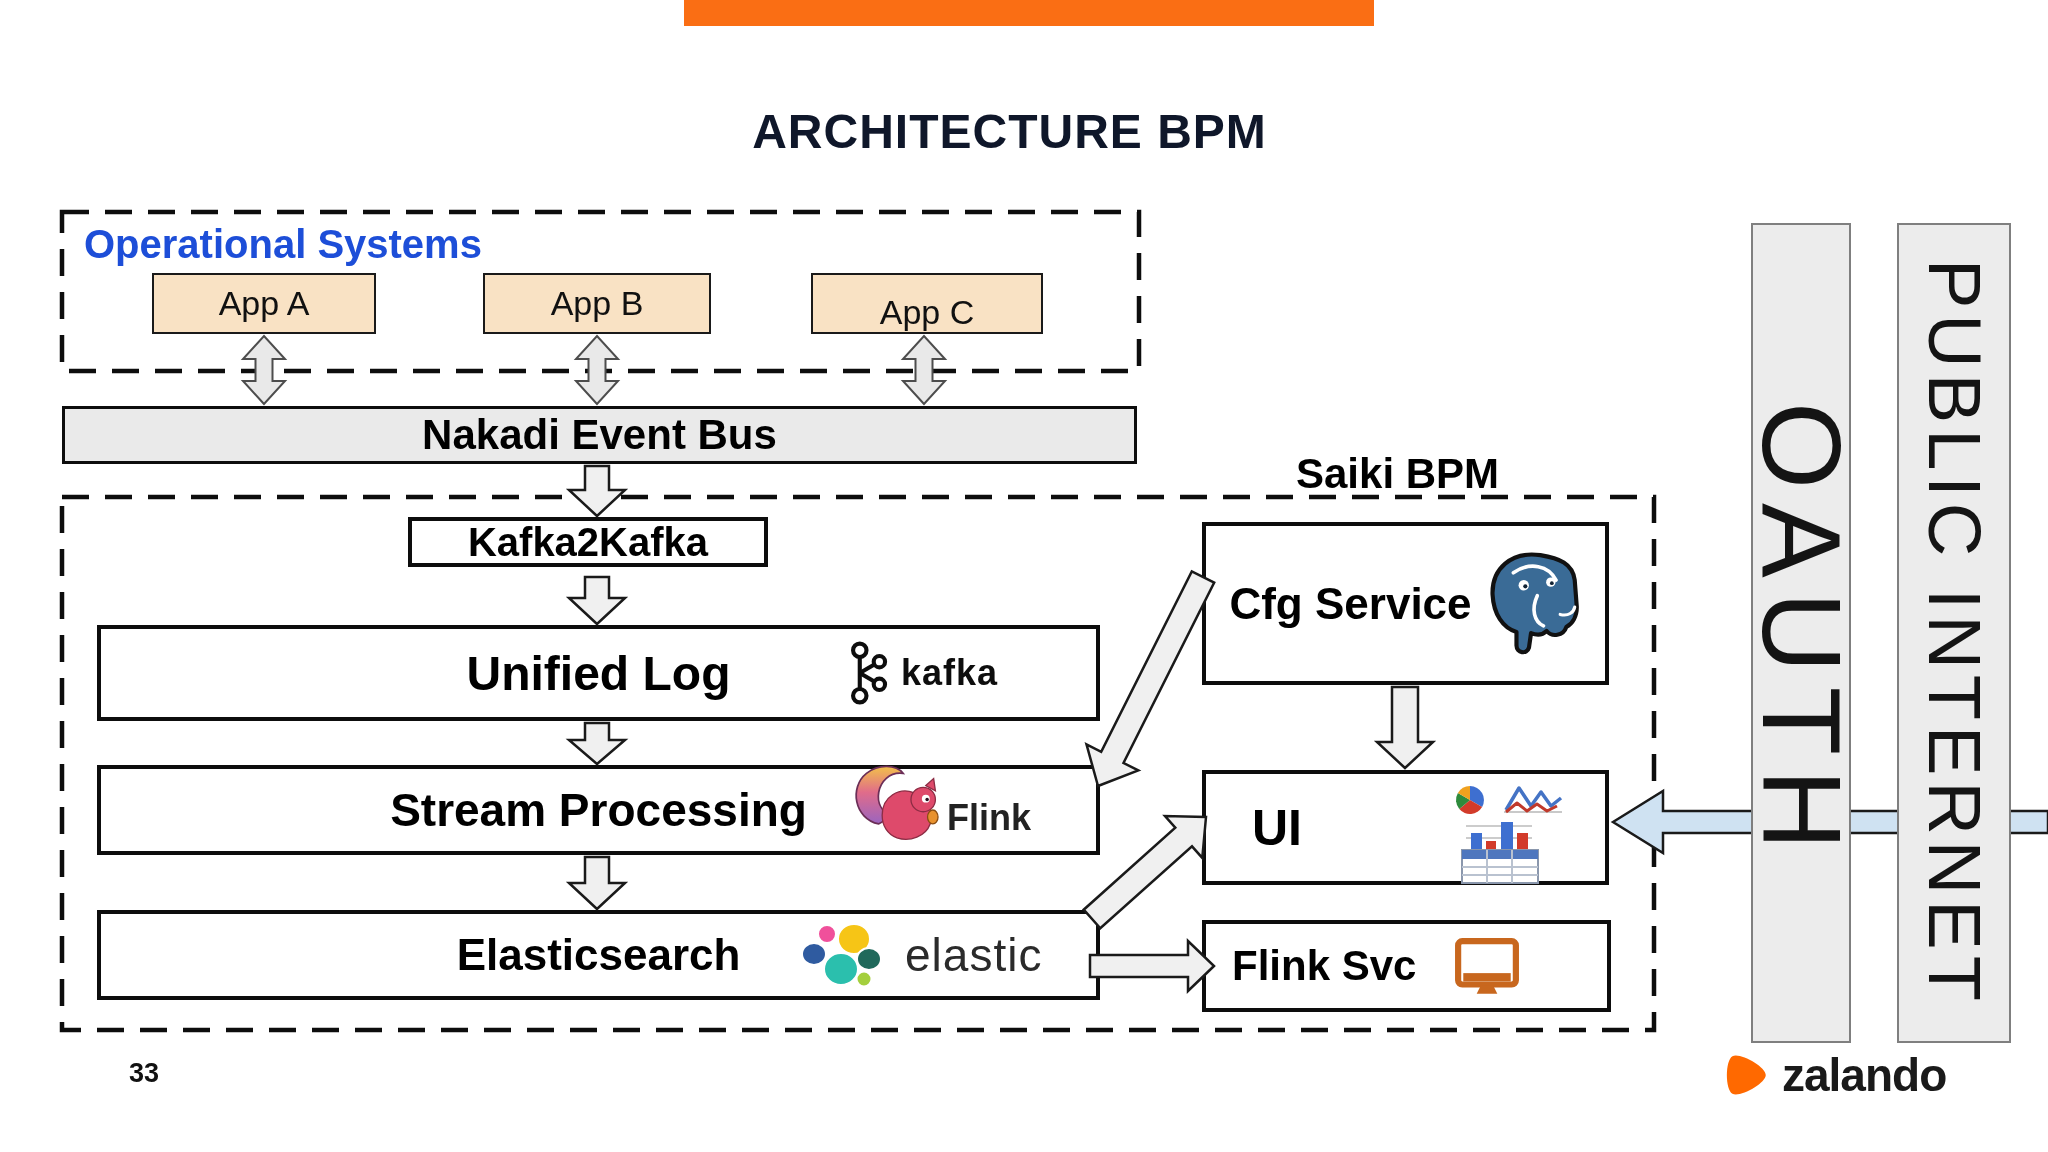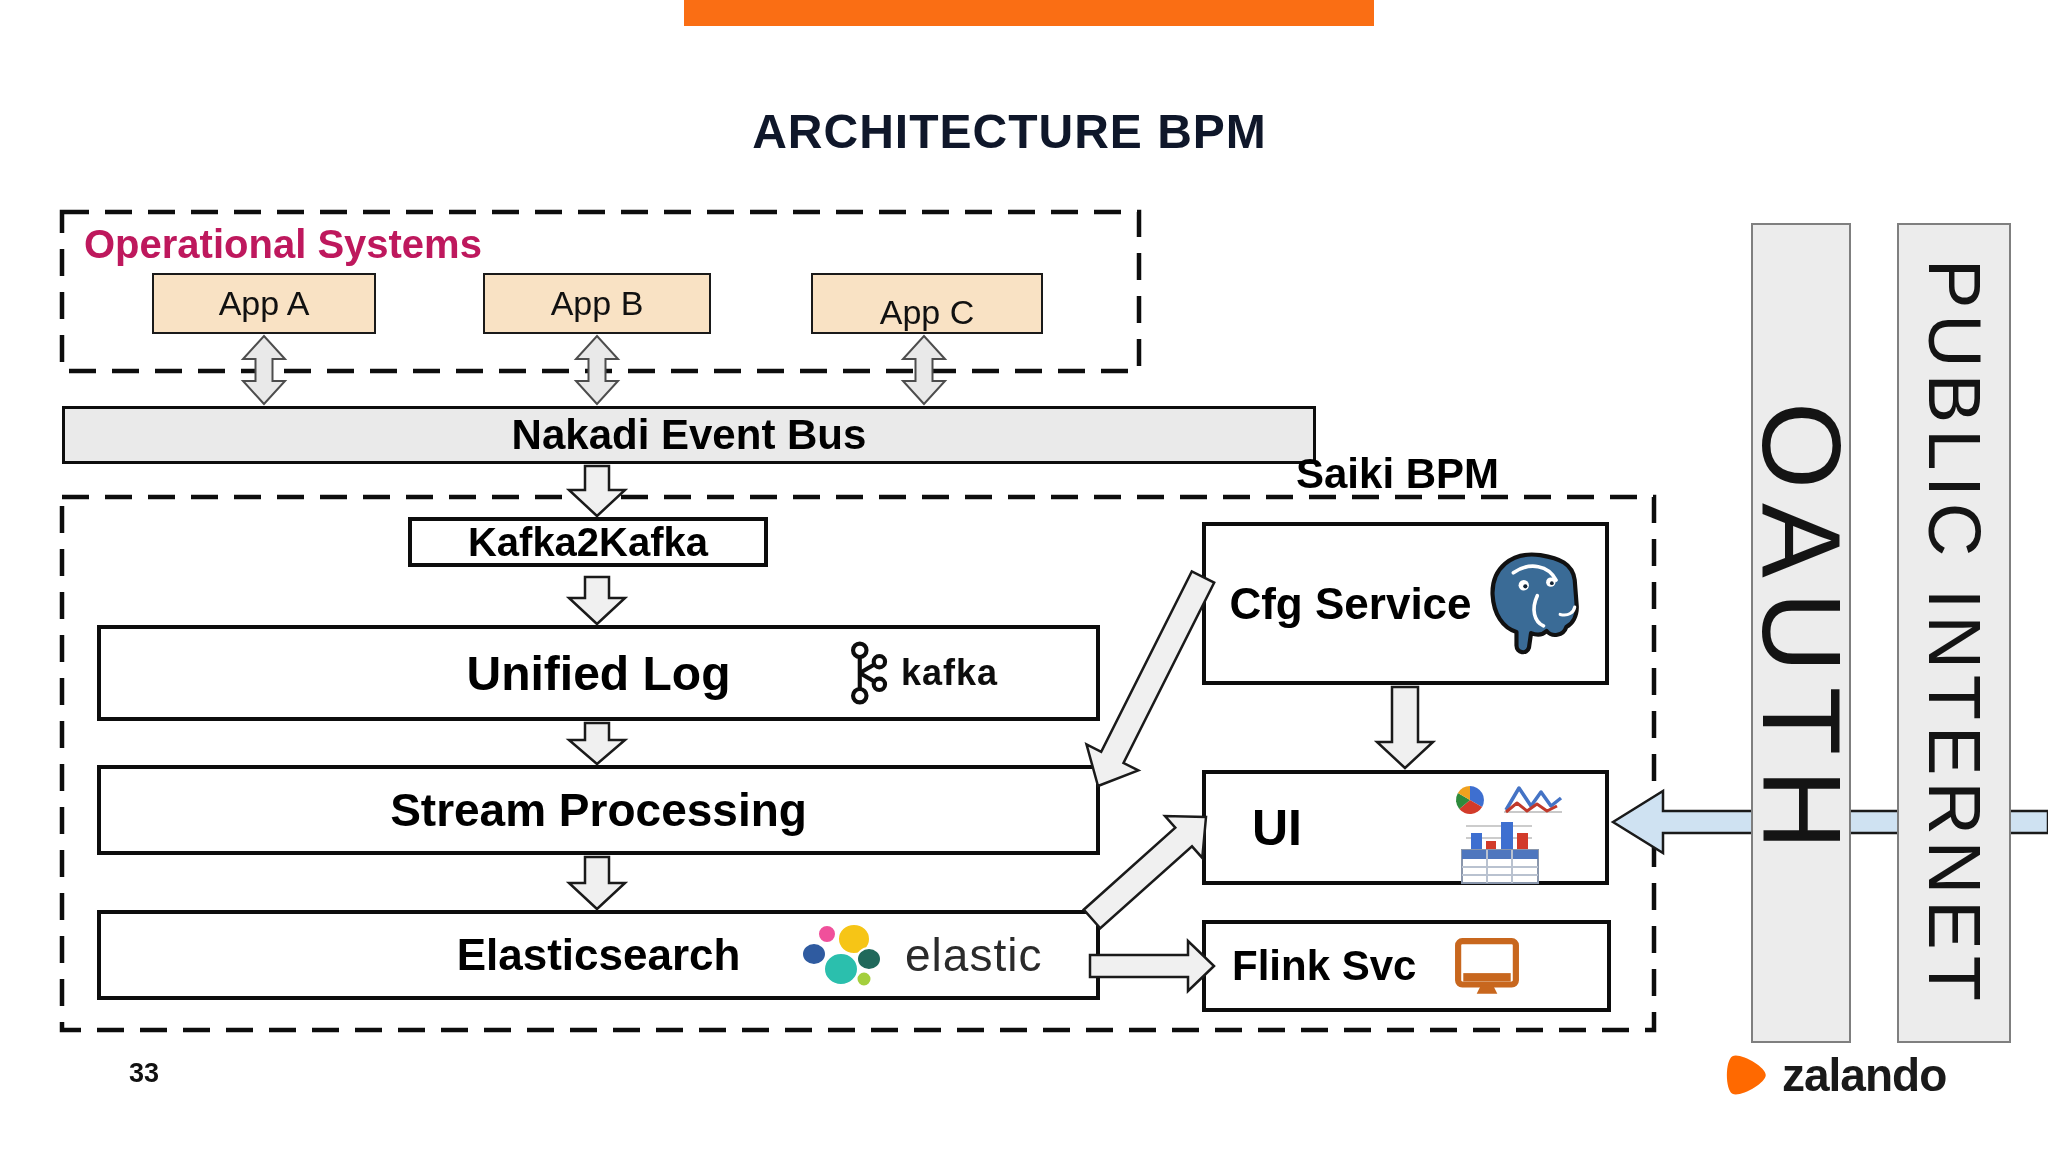--- a/index.html
+++ b/index.html
@@ -2,24 +2,24 @@
 <html><head>
 <meta charset="utf-8">
 <style>
   html,body{margin:0;padding:0;background:#ffffff;}
   body{font-family:"Liberation Sans", sans-serif;}
   .stage{position:relative;width:2048px;height:1152px;background:#ffffff;overflow:hidden;}
   .abs{position:absolute;}
   svg.layer{position:absolute;left:0;top:0;pointer-events:none;}
   .accent-bar{left:684px;top:0;width:690px;height:26px;background:#FA6E14;}
   .title{left:0;top:104px;width:2019px;text-align:center;font-size:48px;font-weight:bold;color:#0f172a;letter-spacing:1px;}
-  .op-label{left:84px;top:222px;font-size:40px;font-weight:bold;color:#be185d;white-space:nowrap;}
+  .op-label{left:84px;top:222px;font-size:40px;font-weight:bold;color:#1d4ed8;white-space:nowrap;}
   .app-box{top:273px;height:61px;background:#F9E2C4;border:2.5px solid #1a1a1a;box-sizing:border-box;
            display:flex;align-items:center;justify-content:center;font-size:34px;color:#111;}
-  .bus{left:62px;top:406px;width:1254px;height:58px;background:#EAEAEA;border:3.5px solid #0d0d0d;box-sizing:border-box;
+  .bus{left:62px;top:406px;width:1075px;height:58px;background:#EAEAEA;border:3.5px solid #0d0d0d;box-sizing:border-box;
        display:flex;align-items:center;justify-content:center;font-size:42px;font-weight:bold;color:#000;}
   .saiki-label{left:1296px;top:450px;font-size:42px;font-weight:bold;color:#000;white-space:nowrap;}
   .node{background:#fff;border:4px solid #0d0d0d;box-sizing:border-box;display:flex;align-items:center;justify-content:center;}
   .k2k{left:408px;top:517px;width:360px;height:50px;font-size:40px;font-weight:bold;}
   .wide{left:97px;width:1003px;}
   .unified{top:625px;height:96px;}
   .stream{top:765px;height:90px;}
   .elastic-box{top:910px;height:90px;}
   .wide .lbl{position:absolute;left:0;right:0;text-align:center;font-weight:bold;color:#000;}
   .unified .lbl{font-size:48px;}
@@ -101,20 +101,39 @@
           <circle cx="35" cy="20" r="5.5"></circle>
           <circle cx="35" cy="42" r="5.5"></circle>
         </g>
       </svg>
       <span class="kafka-word">kafka</span>
     </span>
   </div>
 
   <div class="abs node wide stream">
     <span class="lbl">Stream Processing</span>
+    <span class="logo-group flink-group">
+      <svg width="96" height="84" viewBox="0 0 110 92">
+        <defs>
+          <linearGradient id="fl-tail" x1="0" y1="0" x2="0" y2="1">
+            <stop offset="0" stop-color="#F2C04A"></stop>
+            <stop offset="0.45" stop-color="#E06C8A"></stop>
+            <stop offset="1" stop-color="#9A64C0"></stop>
+          </linearGradient>
+        </defs>
+        <path d="M34,70 C6,64 0,28 20,12 C34,1 54,2 62,12 C46,10 36,22 34,34 C32,46 38,56 48,62 Z" fill="url(#fl-tail)" stroke="#6b2e57" stroke-width="2"></path>
+        <path d="M38,60 C38,38 58,28 74,34 C90,40 98,56 93,70 C88,84 70,91 55,86 C44,82 38,72 38,60 Z" fill="#DE4A6B" stroke="#8c2c44" stroke-width="1.5"></path>
+        <circle cx="85" cy="42" r="14" fill="#DE4A6B" stroke="#8c2c44" stroke-width="1.5"></circle>
+        <path d="M88,26 L97,18 L99,32 Z" fill="#DE4A6B" stroke="#8c2c44" stroke-width="1.5"></path>
+        <circle cx="88" cy="41" r="4.5" fill="#ffffff"></circle>
+        <circle cx="89.5" cy="42" r="2" fill="#2a1020"></circle>
+        <ellipse cx="96" cy="62" rx="6" ry="8" fill="#E8922E" stroke="#8a4d12" stroke-width="1.5"></ellipse>
+      </svg>
+      <span class="flink-word">Flink</span>
+    </span>
   </div>
 
   <div class="abs node wide elastic-box">
     <span class="lbl">Elasticsearch</span>
     <span class="logo-group elastic-group">
       <svg width="88" height="66" viewBox="0 0 88 66">
         <circle cx="26" cy="12" r="9" fill="#F0509B" stroke="#fff" stroke-width="2"></circle>
         <ellipse cx="53" cy="17" rx="16" ry="15" fill="#F6C516" stroke="#fff" stroke-width="2"></ellipse>
         <ellipse cx="13" cy="32" rx="12" ry="11" fill="#2F5BA0" stroke="#fff" stroke-width="2"></ellipse>
         <ellipse cx="40" cy="47" rx="17" ry="16" fill="#2BBFAD" stroke="#fff" stroke-width="2"></ellipse>

